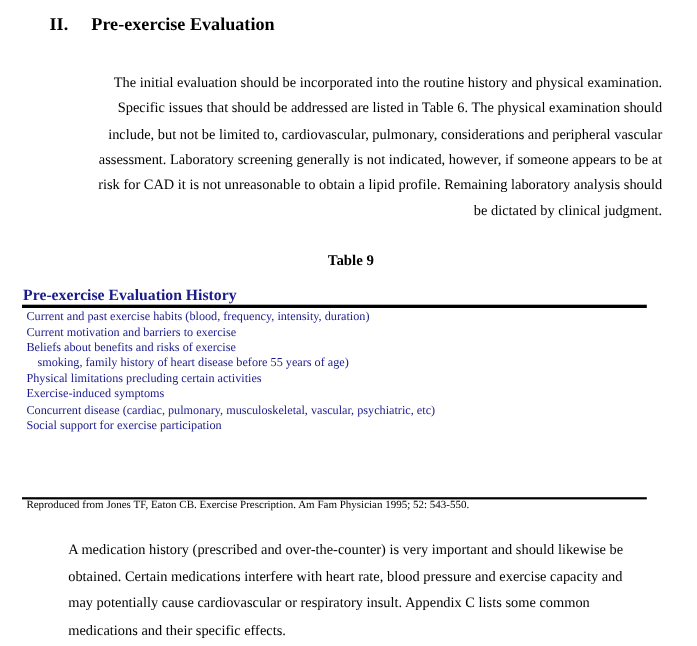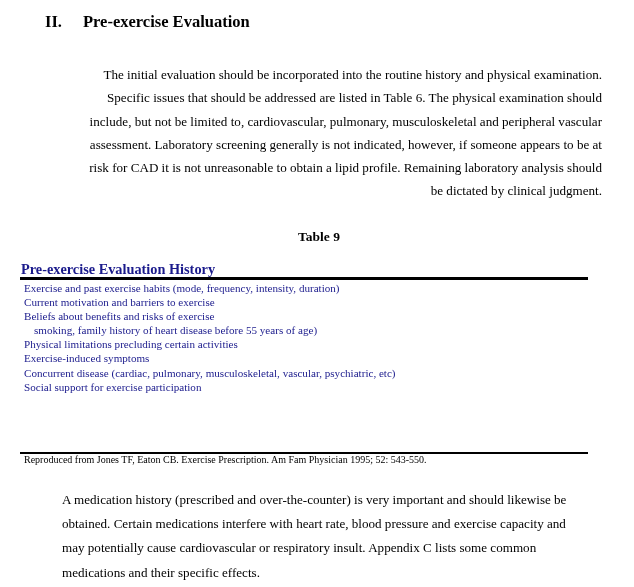--- a/index.html
+++ b/index.html
@@ -97,34 +97,34 @@
 </head>
 <body>
 
 <div class="heading">
   <span class="num">II.</span><span>Pre-exercise Evaluation</span>
 </div>
 
 <div class="para" id="para1">
   <span class="line">The initial evaluation should be incorporated into the routine history and physical examination.</span>
   <span class="line">Specific issues that should be addressed are listed in Table 6.  The physical examination should</span>
-  <span class="line">include, but not be limited to, cardiovascular, pulmonary, musculoskeletal and peripheral vascular</span>
+  <span class="line">include, but not be limited to, cardiovascular, pulmonary, considerations and peripheral vascular</span>
   <span class="line">assessment.  Laboratory screening generally is not indicated, however, if someone appears to be at</span>
   <span class="line">risk for CAD it is not unreasonable to obtain a lipid profile.  Remaining laboratory analysis should</span>
   <span class="line">be dictated by clinical judgment.</span>
 </div>
 
 <div class="table-caption">Table 9</div>
 
 <div class="table-title">Pre-exercise Evaluation History</div>
 
 <div class="rule" id="rule-top"></div>
 
 <div class="table-items">
-  <span class="item"><span>Exercise and past exercise habits (mode, frequency, intensity, duration)</span></span>
+  <span class="item"><span>Current and past exercise habits (blood, frequency, intensity, duration)</span></span>
   <span class="item"><span>Current motivation and barriers to exercise</span></span>
   <span class="item"><span>Beliefs about benefits and risks of exercise</span></span>
   <span class="item"><span class="cont">smoking, family history of heart disease before 55 years of age)</span></span>
   <span class="item"><span>Physical limitations precluding certain activities</span></span>
   <span class="item"><span>Exercise-induced symptoms</span></span>
   <span class="item"><span>Concurrent disease (cardiac, pulmonary, musculoskeletal, vascular, psychiatric, etc)</span></span>
   <span class="item"><span>Social support for exercise participation</span></span>
 </div>
 
 <div class="rule" id="rule-bottom"></div>

